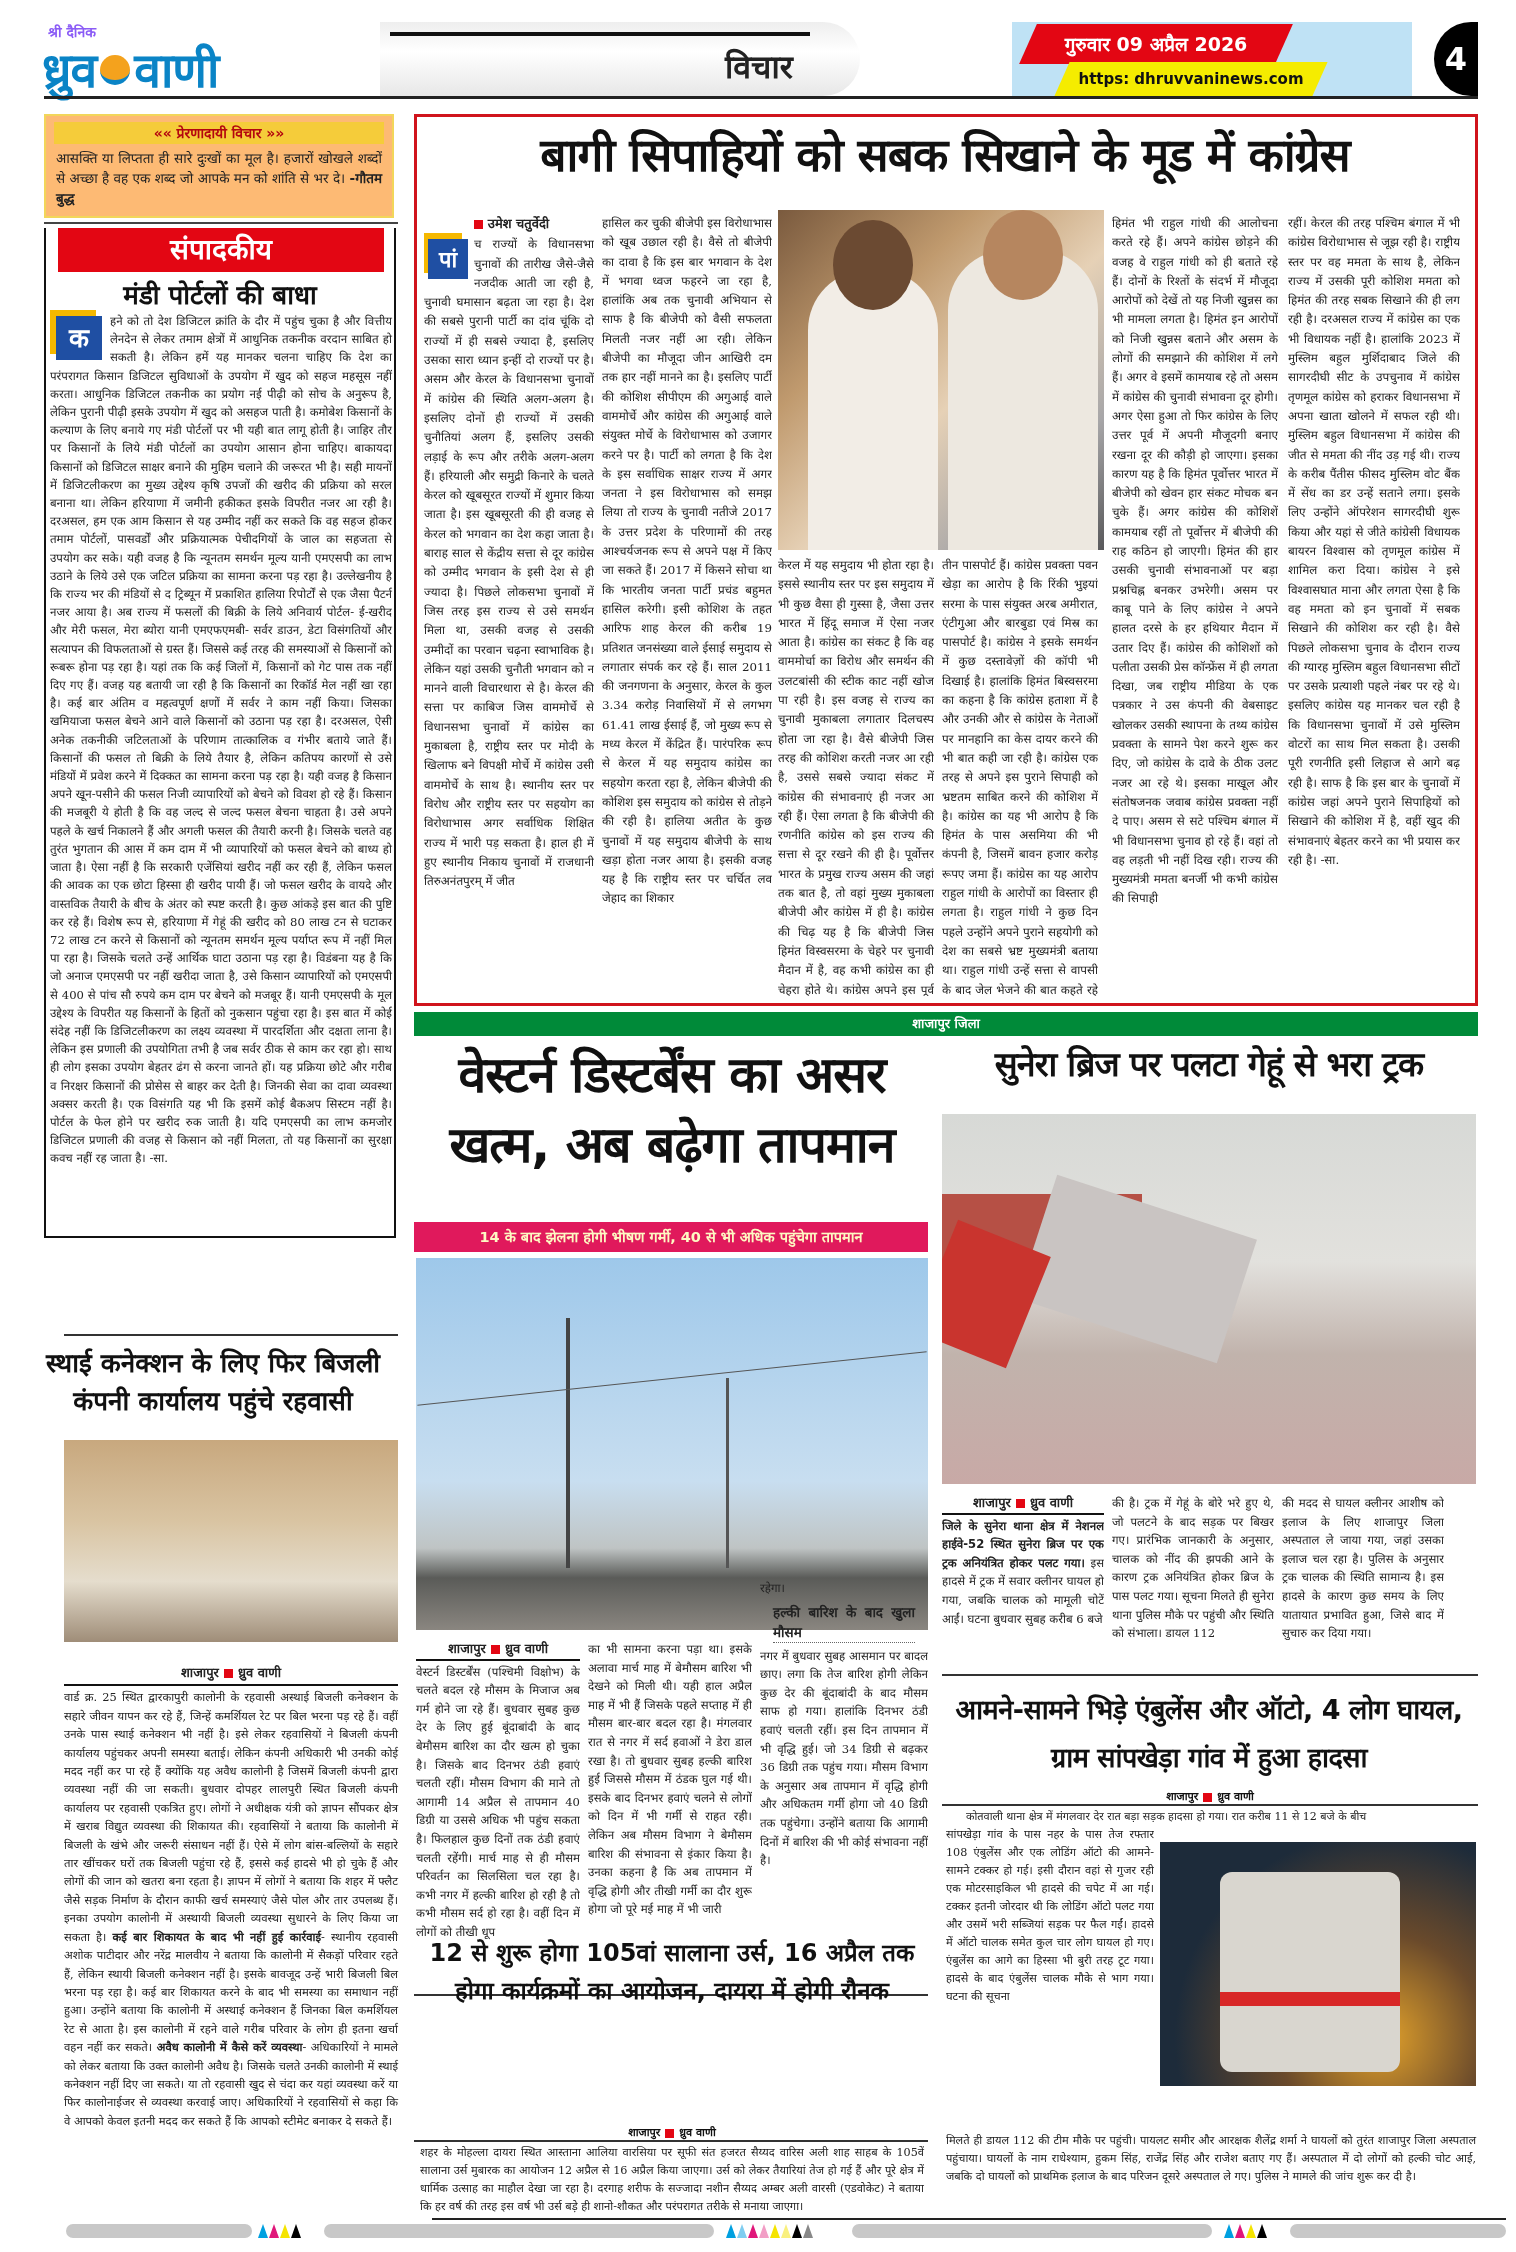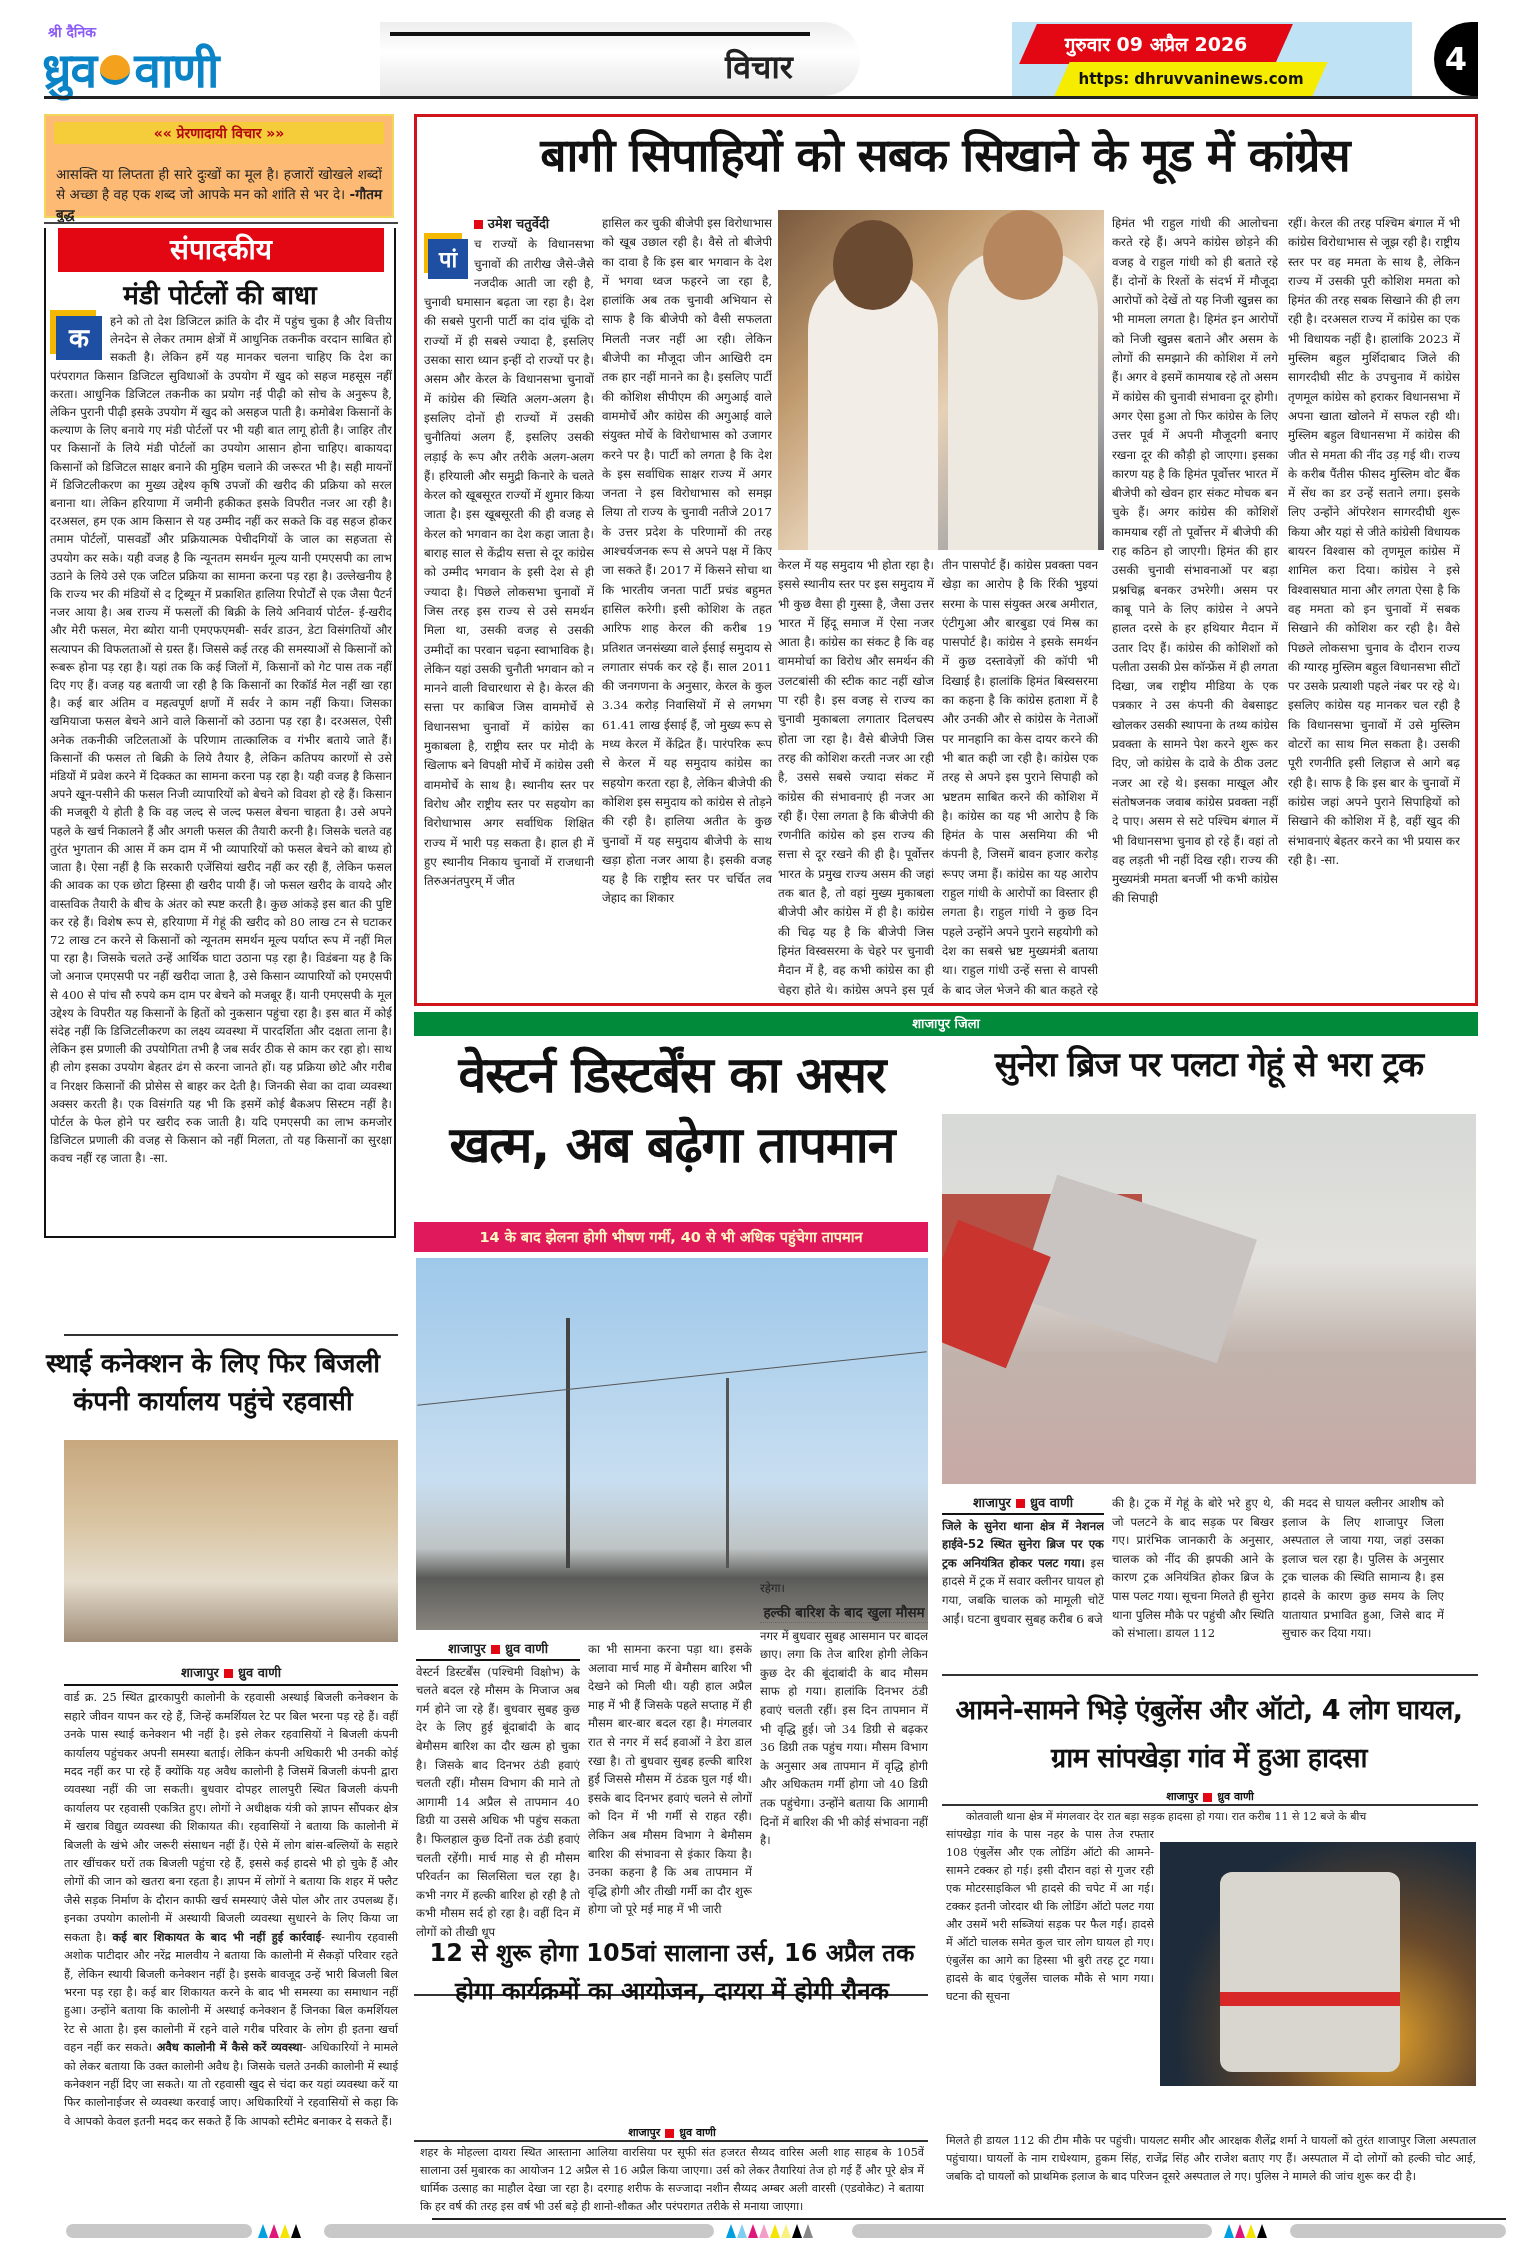--- a/index.html
+++ b/index.html
@@ -13,21 +13,21 @@
 .vichar-tab .bar{position:absolute;left:10px;top:10px;width:420px;height:4px;background:#111}
 .vichar-tab .txt{position:absolute;left:345px;top:22px;font-size:32px;font-weight:bold;color:#222}
 .datebox{left:1012px;top:22px;width:400px;height:74px;background:#bfe2f5}
 .date-red{position:absolute;left:16px;top:2px;width:256px;height:40px;background:#e30613;transform:skewX(-24deg)}
 .date-red span{display:block;transform:skewX(24deg);color:#fff;font-size:19px;font-weight:bold;text-align:center;line-height:40px}
 .date-yel{position:absolute;left:50px;top:40px;width:258px;height:34px;background:#f5ec00;transform:skewX(-24deg)}
 .date-yel span{display:block;transform:skewX(24deg);color:#111;font-size:15px;font-weight:bold;text-align:center;line-height:34px}
 .pageno{left:1434px;top:22px;width:44px;height:74px;background:#000;color:#fff;font-size:32px;font-weight:bold;border-radius:40px 0 0 40px;text-align:center;line-height:74px}
 .quote-box{left:44px;top:114px;width:350px;height:104px;background:#fdba74;border:2px solid #f2d65a}
 .quote-head{margin:6px 8px 0;background:#f5cc3a;text-align:center;font-size:14px;font-weight:bold;color:#b4060f;height:22px;line-height:22px}
-.quote-text{padding:20px 10px;font-size:13.5px;line-height:20px;color:#222;text-align:justify;font-family:"DejaVu Serif",serif}
+.quote-text{padding:4px 10px;font-size:13.5px;line-height:20px;color:#222;text-align:justify;font-family:"DejaVu Serif",serif}
 .quote-text b{font-family:"DejaVu Sans",sans-serif}
 .hr-left{left:44px;top:222px;width:354px;height:2px;background:#444}
 .edit-frame{left:44px;top:228px;width:352px;height:1010px;border:2px solid #111;border-top:none}
 .edit-head{left:58px;top:228px;width:326px;height:44px;background:#e30613;color:#fff;font-size:28px;font-weight:bold;text-align:center;line-height:44px}
 .edit-title{left:44px;top:276px;width:352px;text-align:center;font-size:26px;font-weight:bold}
 .dropcap{width:46px;height:44px;background:#1f4fa3;color:#fff;font-size:26px;font-weight:bold;text-align:center;line-height:44px;box-shadow:-6px -6px 0 #f5b800;float:left;margin:4px 8px 2px 6px}
 .edit-body{left:50px;top:312px;width:342px;font-size:11.6px;line-height:18.2px;text-align:justify;color:#222;font-family:"DejaVu Serif",serif}
 .main-frame{left:414px;top:114px;width:1064px;height:892px;border:3px solid #d0141c}
 .main-title{left:420px;top:122px;width:1050px;text-align:center;font-size:46px;font-weight:bold;letter-spacing:-1px}
 .col{font-family:"DejaVu Serif",serif;font-size:11.8px;line-height:19.3px;text-align:justify;color:#222}
@@ -134,21 +134,21 @@
   <div style="position:absolute;left:310px;top:120px;width:3px;height:190px;background:#555"></div>
   <div style="position:absolute;left:0;top:120px;width:512px;height:1px;background:#555;transform:rotate(-6deg)"></div>
 </div>
 <div class="abs col" style="left:416px;top:1640px;width:164px;height:302px;overflow:hidden;font-size:11.6px;line-height:18.6px">
   <div class="byline" style="border-bottom:2px solid #111"><span>शाजापुर</span><span class="redsq"></span><span>ध्रुव वाणी</span></div>
   <span>वेस्टर्न डिस्टर्बेंस (पश्चिमी विक्षोभ) के चलते बदल रहे मौसम के मिजाज अब गर्म होने जा रहे हैं। बुधवार सुबह कुछ देर के लिए हुई बूंदाबांदी के बाद बेमौसम बारिश का दौर खत्म हो चुका है। जिसके बाद दिनभर ठंडी हवाएं चलती रहीं। मौसम विभाग की माने तो आगामी 14 अप्रैल से तापमान 40 डिग्री या उससे अधिक भी पहुंच सकता है। फिलहाल कुछ दिनों तक ठंडी हवाएं चलती रहेंगी। मार्च माह से ही मौसम परिवर्तन का सिलसिला चल रहा है। कभी नगर में हल्की बारिश हो रही है तो कभी मौसम सर्द हो रहा है। वहीं दिन में लोगों को तीखी धूप</span>
 </div>
 <div class="abs col" style="left:588px;top:1640px;width:164px;height:302px;overflow:hidden;font-size:11.6px;line-height:18.6px">का भी सामना करना पड़ा था। इसके अलावा मार्च माह में बेमौसम बारिश भी देखने को मिली थी। यही हाल अप्रैल माह में भी हैं जिसके पहले सप्ताह में ही मौसम बार-बार बदल रहा है। मंगलवार रात से नगर में सर्द हवाओं ने डेरा डाल रखा है। तो बुधवार सुबह हल्की बारिश हुई जिससे मौसम में ठंडक घुल गई थी। इसके बाद दिनभर हवाएं चलने से लोगों को दिन में भी गर्मी से राहत रही। लेकिन अब मौसम विभाग ने बेमौसम बारिश की संभावना से इंकार किया है। उनका कहना है कि अब तापमान में वृद्धि होगी और तीखी गर्मी का दौर शुरू होगा जो पूरे मई माह में भी जारी</div>
 <div class="abs col" style="left:760px;top:1579px;width:168px;height:302px;overflow:hidden;font-size:11.6px;line-height:18.6px">
   <span>रहेगा।</span>
-  <div style="font-family:'DejaVu Sans',sans-serif;font-weight:bold;font-size:13.5px;text-align:center;border-bottom:1px dotted #666;line-height:20px;margin:4px 0">हल्की बारिश के बाद खुला मौसम</div>
+  <div style="font-family:'DejaVu Sans',sans-serif;font-weight:bold;font-size:13.5px;border-bottom:1px dotted #666;line-height:20px;margin:4px 13px">हल्की बारिश के बाद खुला मौसम</div>
   <span>नगर में बुधवार सुबह आसमान पर बादल छाए। लगा कि तेज बारिश होगी लेकिन कुछ देर की बूंदाबांदी के बाद मौसम साफ हो गया। हालांकि दिनभर ठंडी हवाएं चलती रहीं। इस दिन तापमान में भी वृद्धि हुई। जो 34 डिग्री से बढ़कर 36 डिग्री तक पहुंच गया। मौसम विभाग के अनुसार अब तापमान में वृद्धि होगी और अधिकतम गर्मी होगा जो 40 डिग्री तक पहुंचेगा। उन्होंने बताया कि आगामी दिनों में बारिश की भी कोई संभावना नहीं है।</span>
 </div>
 <div class="abs rule" style="left:414px;top:1994px;width:514px"></div>
 
 <div class="abs urs-title">12 से शुरू होगा 105वां सालाना उर्स, 16 अप्रैल तक होगा कार्यक्रमों का आयोजन, दायरा में होगी रौनक</div>
 <div class="abs byline" style="left:414px;top:2124px;width:516px;font-size:11px"><span>शाजापुर</span><span class="redsq"></span><span>ध्रुव वाणी</span></div>
 <div class="abs rule" style="left:414px;top:2140px;width:514px"></div>
 <div class="abs col" style="left:420px;top:2144px;width:504px;font-size:11.2px;line-height:18px">शहर के मोहल्ला दायरा स्थित आस्ताना आलिया वारसिया पर सूफी संत हजरत सैय्यद वारिस अली शाह साहब के 105वें सालाना उर्स मुबारक का आयोजन 12 अप्रैल से 16 अप्रैल किया जाएगा। उर्स को लेकर तैयारियां तेज हो गई हैं और पूरे क्षेत्र में धार्मिक उत्साह का माहौल देखा जा रहा है। दरगाह शरीफ के सज्जादा नशीन सैय्यद अम्बर अली वारसी (एडवोकेट) ने बताया कि हर वर्ष की तरह इस वर्ष भी उर्स बड़े ही शानो-शौकत और परंपरागत तरीके से मनाया जाएगा।</div>
 
 <div class="abs truck-title">सुनेरा ब्रिज पर पलटा गेहूं से भरा ट्रक</div>

